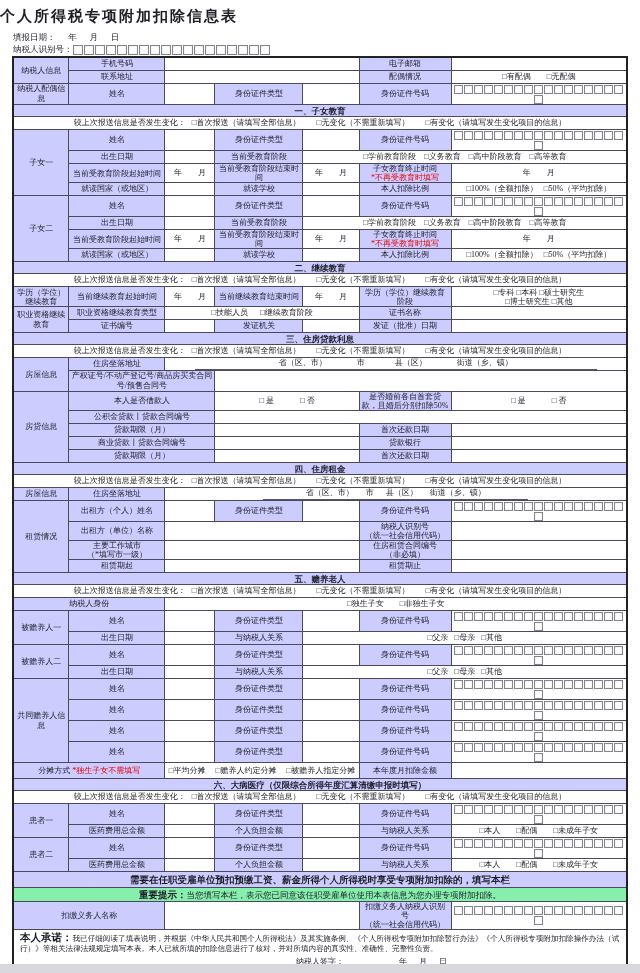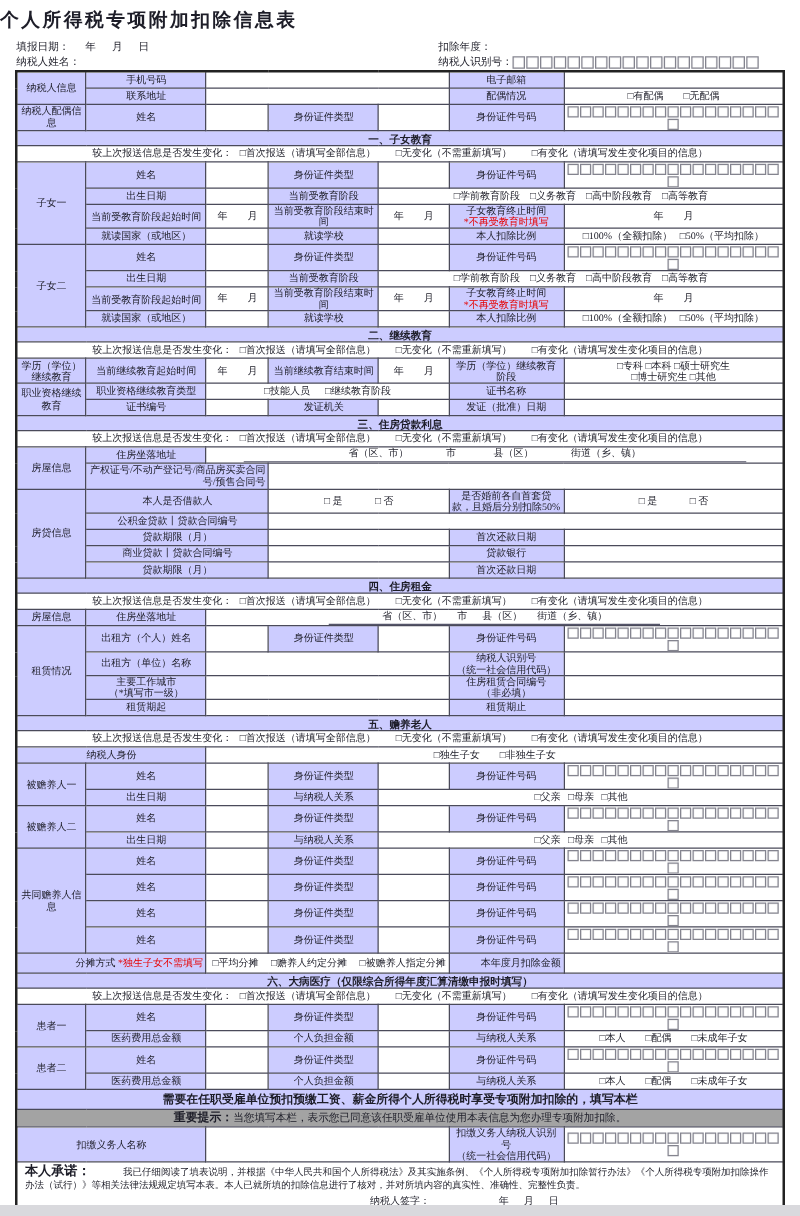--- a/index.html
+++ b/index.html
@@ -14,49 +14,47 @@
         border:2px solid #222;}
   col.c1{width:56px;} col.c2{width:96px;} col.c3{width:50px;} col.c4{width:88px;}
   col.c5{width:56px;} col.c6{width:92px;} col.c7{width:176px;}
   td{border:1px solid #4a4a5a;font-size:8px;line-height:10px;height:12px;padding:0 2px;
      text-align:center;vertical-align:middle;overflow:hidden;background:#fff;}
   td.L{background:#ccccff;}
   tr.sec td{background:#ccccff;font-weight:bold;font-size:8.5px;height:11px;}
   tr.chg td{height:12px;white-space:pre-wrap;}
   td.op{white-space:pre-wrap;}
   td.two{line-height:9px;height:17px;}
-  tr.h17 td{height:17px;} tr.h19 td{height:19px;} tr.h15 td{height:15px;text-align:right;}
+  tr.h17 td{height:17px;} tr.h19 td{height:19px;} tr.h15 td{height:15px;}
   .rd{color:#e60000;display:block;}
   .bx i{display:inline-block;width:7px;height:7px;border:1px solid #84848f;background:#fff;
         margin:0 1px 0 0;vertical-align:middle;box-shadow:inset 0 0 0 0.5px #eee;}
   .bx2 i{width:8px;height:8px;}
   .ul{display:inline-block;min-width:88%;border-bottom:1px solid #55556a;white-space:pre-wrap;padding-bottom:1px;}
   .ul2{display:inline-block;min-width:58%;border-bottom:1px solid #55556a;white-space:pre-wrap;padding-bottom:1px;}
   tr.bar1 td{background:#ccccff;font-weight:bold;font-size:9.5px;height:15px;}
-  tr.bar2 td{background:#a3a3a3;font-size:8.5px;height:13px;}
+  tr.bar2 td{background:#86efac;font-size:8.5px;height:13px;}
   tr.bar2 b{font-size:9.5px;}
   tr.commit td{height:40px;text-align:left;vertical-align:top;padding:3px 6px;}
   .commit-lead{font-weight:bold;font-size:10.5px;}
-  .commit-body{font-size:7.6px;line-height:10px;margin-left:26px;}
+  .commit-body{font-size:7.6px;line-height:10px;}
   .signline{display:flex;font-size:8px;margin-top:3px;}
   .signline .sl{margin-left:46%;}
   .signline .sd{margin-left:55px;white-space:pre;}
   .bottom-strip{position:absolute;left:0;bottom:0;width:640px;height:9px;background:#d9d9dd;}
 </style>
 </head>
 <body>
 
 <div class="title">个人所得税专项附加扣除信息表</div>
 
 <div class="hline hline1">
   <span class="lft"><span>填报日期：</span>      <span>年      月      日</span></span>
-  <span class="rgt"><span>扣除年度：</span></span>
 </div>
 <div class="hline">
-  <span class="lft"><span>纳税人姓名：</span></span>
   <span class="rgt"><span>纳税人识别号：</span><span class="bx bx2"><i></i><i></i><i></i><i></i><i></i><i></i><i></i><i></i><i></i><i></i><i></i><i></i><i></i><i></i><i></i><i></i><i></i><i></i></span></span>
 </div>
 
 <table>
 <colgroup>
       <col class="c1">
       <col class="c2">
       <col class="c3">
       <col class="c4">
       <col class="c5">

